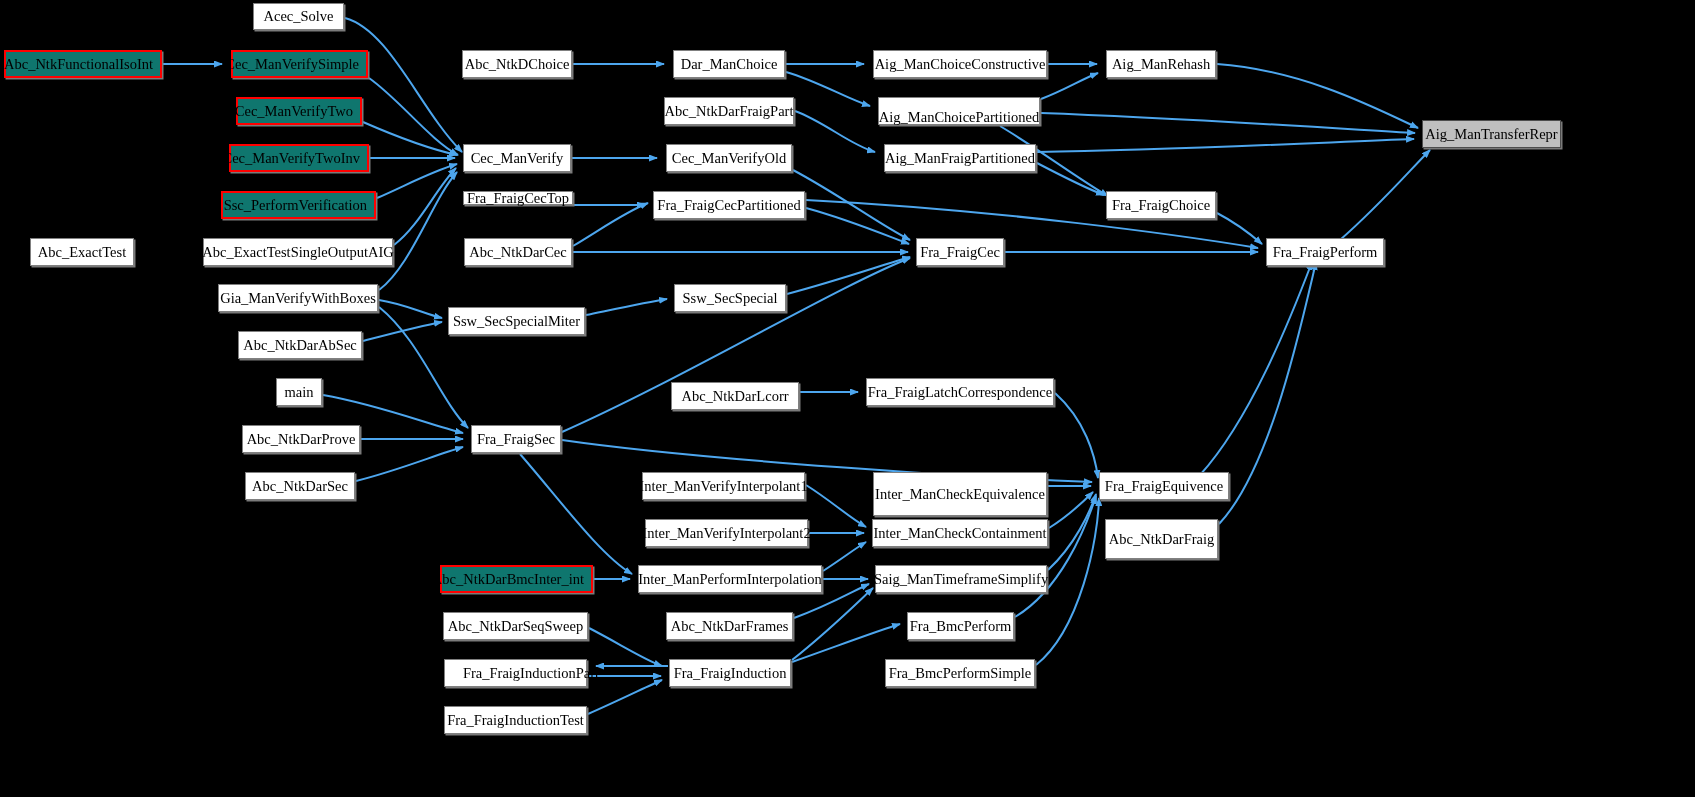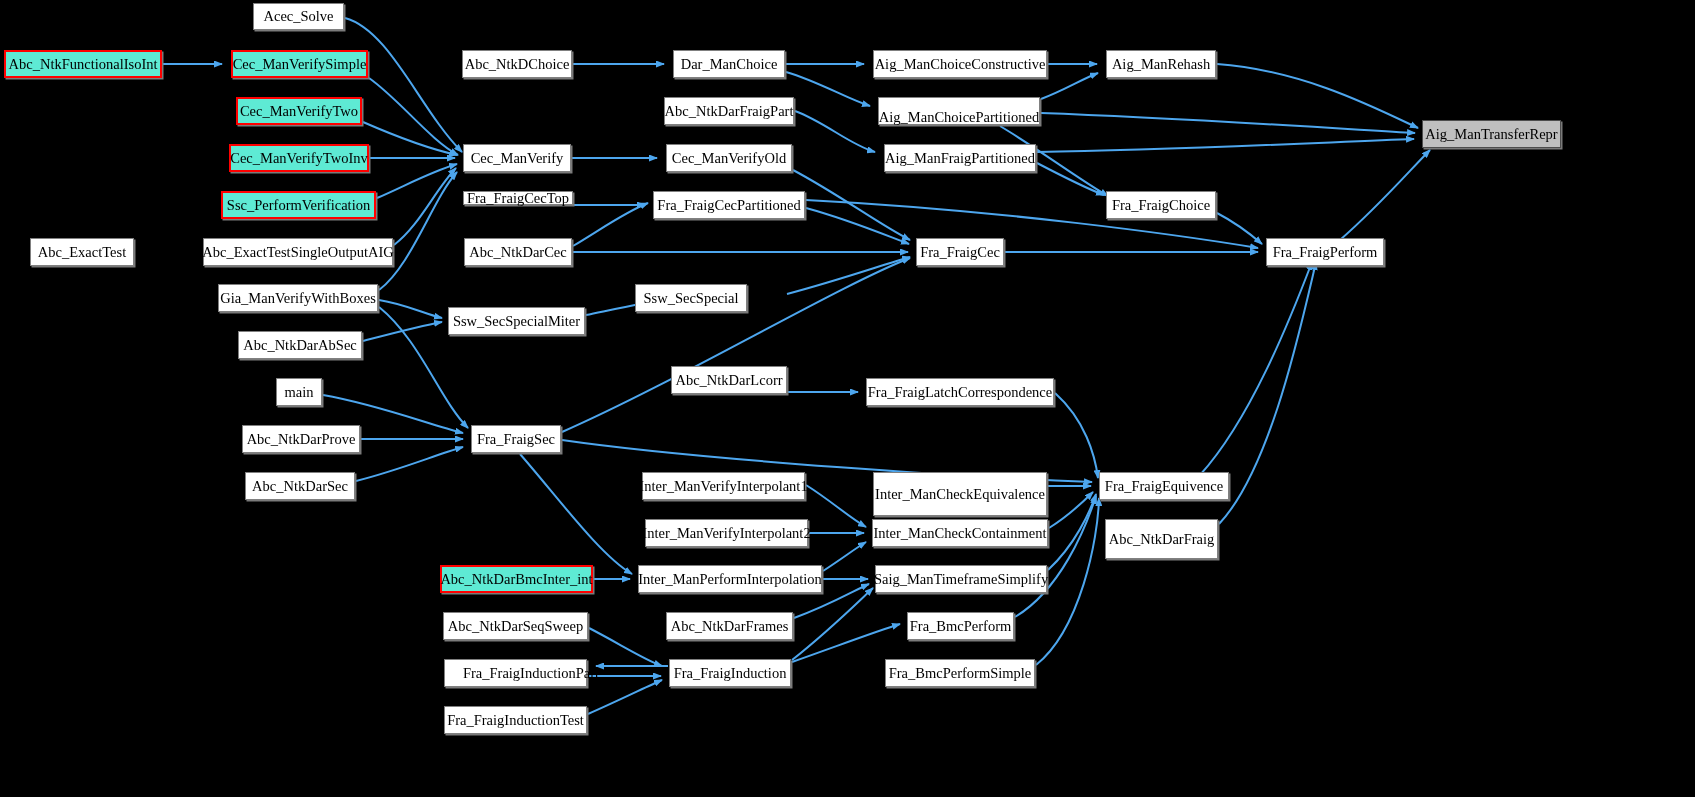--- a/index.html
+++ b/index.html
@@ -3,21 +3,21 @@
 <meta charset="utf-8">
 <style>
   html,body{margin:0;padding:0;background:#000;}
   #canvas{position:relative;width:1695px;height:797px;background:#000;overflow:hidden;
     font-family:Liberation Serif, serif;}
   svg#edges{position:absolute;left:0;top:0;width:1695px;height:797px;}
   .node{position:absolute;box-sizing:border-box;display:flex;align-items:center;
     justify-content:center;white-space:nowrap;font-size:14.5px;line-height:1;
     color:#000;background:#fff;border:1px solid #808080;
     box-shadow:1.5px 1.5px 0 0 #7a7a7a;}
-  .node.red{background:#5eead4;border:2px solid #ff0000;box-shadow:1.5px 1.5px 0 0 #7a7a7a;}
+  .node.red{background:#0f766e;border:2px solid #ff0000;box-shadow:1.5px 1.5px 0 0 #7a7a7a;justify-content:flex-end;}
   .node.cur{background:#bfbfbf;border:1px solid #4d4d4d;box-shadow:1.5px 1.5px 0 0 #7a7a7a;}
   .node span{display:block;padding:0 7px;}
 </style>
 </head>
 <body>
 
 <div id="canvas">
   <svg id="edges" viewBox="0 0 1695 797" xmlns="http://www.w3.org/2000/svg">
     <defs>
       <marker id="ah" markerWidth="9" markerHeight="7" refX="8" refY="3.5" orient="auto" markerUnits="userSpaceOnUse">
@@ -157,33 +157,33 @@
       </div>
       <div class="node" style="left: 916px; top: 238px; width: 88px; height: 28px;">
         <span>Fra_FraigCec</span>
       </div>
       <div class="node" style="left: 1266px; top: 238px; width: 118px; height: 28px;">
         <span>Fra_FraigPerform</span>
       </div>
       <div class="node" style="left: 218px; top: 284px; width: 160px; height: 28px;">
         <span>Gia_ManVerifyWithBoxes</span>
       </div>
-      <div class="node" style="left: 635px; top: 284px; width: 112px; height: 28px;">
+      <div class="node" style="left: 674px; top: 284px; width: 112px; height: 28px;">
         <span>Ssw_SecSpecial</span>
       </div>
       <div class="node" style="left: 448px; top: 307px; width: 137px; height: 28px;">
         <span>Ssw_SecSpecialMiter</span>
       </div>
       <div class="node" style="left: 238px; top: 331px; width: 124px; height: 28px;">
         <span>Abc_NtkDarAbSec</span>
       </div>
       <div class="node" style="left: 276px; top: 378px; width: 46px; height: 28px;">
         <span>main</span>
       </div>
-      <div class="node" style="left: 671px; top: 366px; width: 116px; height: 28px;">
+      <div class="node" style="left: 671px; top: 382px; width: 128px; height: 28px;">
         <span>Abc_NtkDarLcorr</span>
       </div>
       <div class="node" style="left: 866px; top: 378px; width: 188px; height: 28px;">
         <span>Fra_FraigLatchCorrespondence</span>
       </div>
       <div class="node" style="left: 242px; top: 425px; width: 118px; height: 28px;">
         <span>Abc_NtkDarProve</span>
       </div>
       <div class="node" style="left: 471px; top: 425px; width: 90px; height: 28px;">
         <span>Fra_FraigSec</span>

